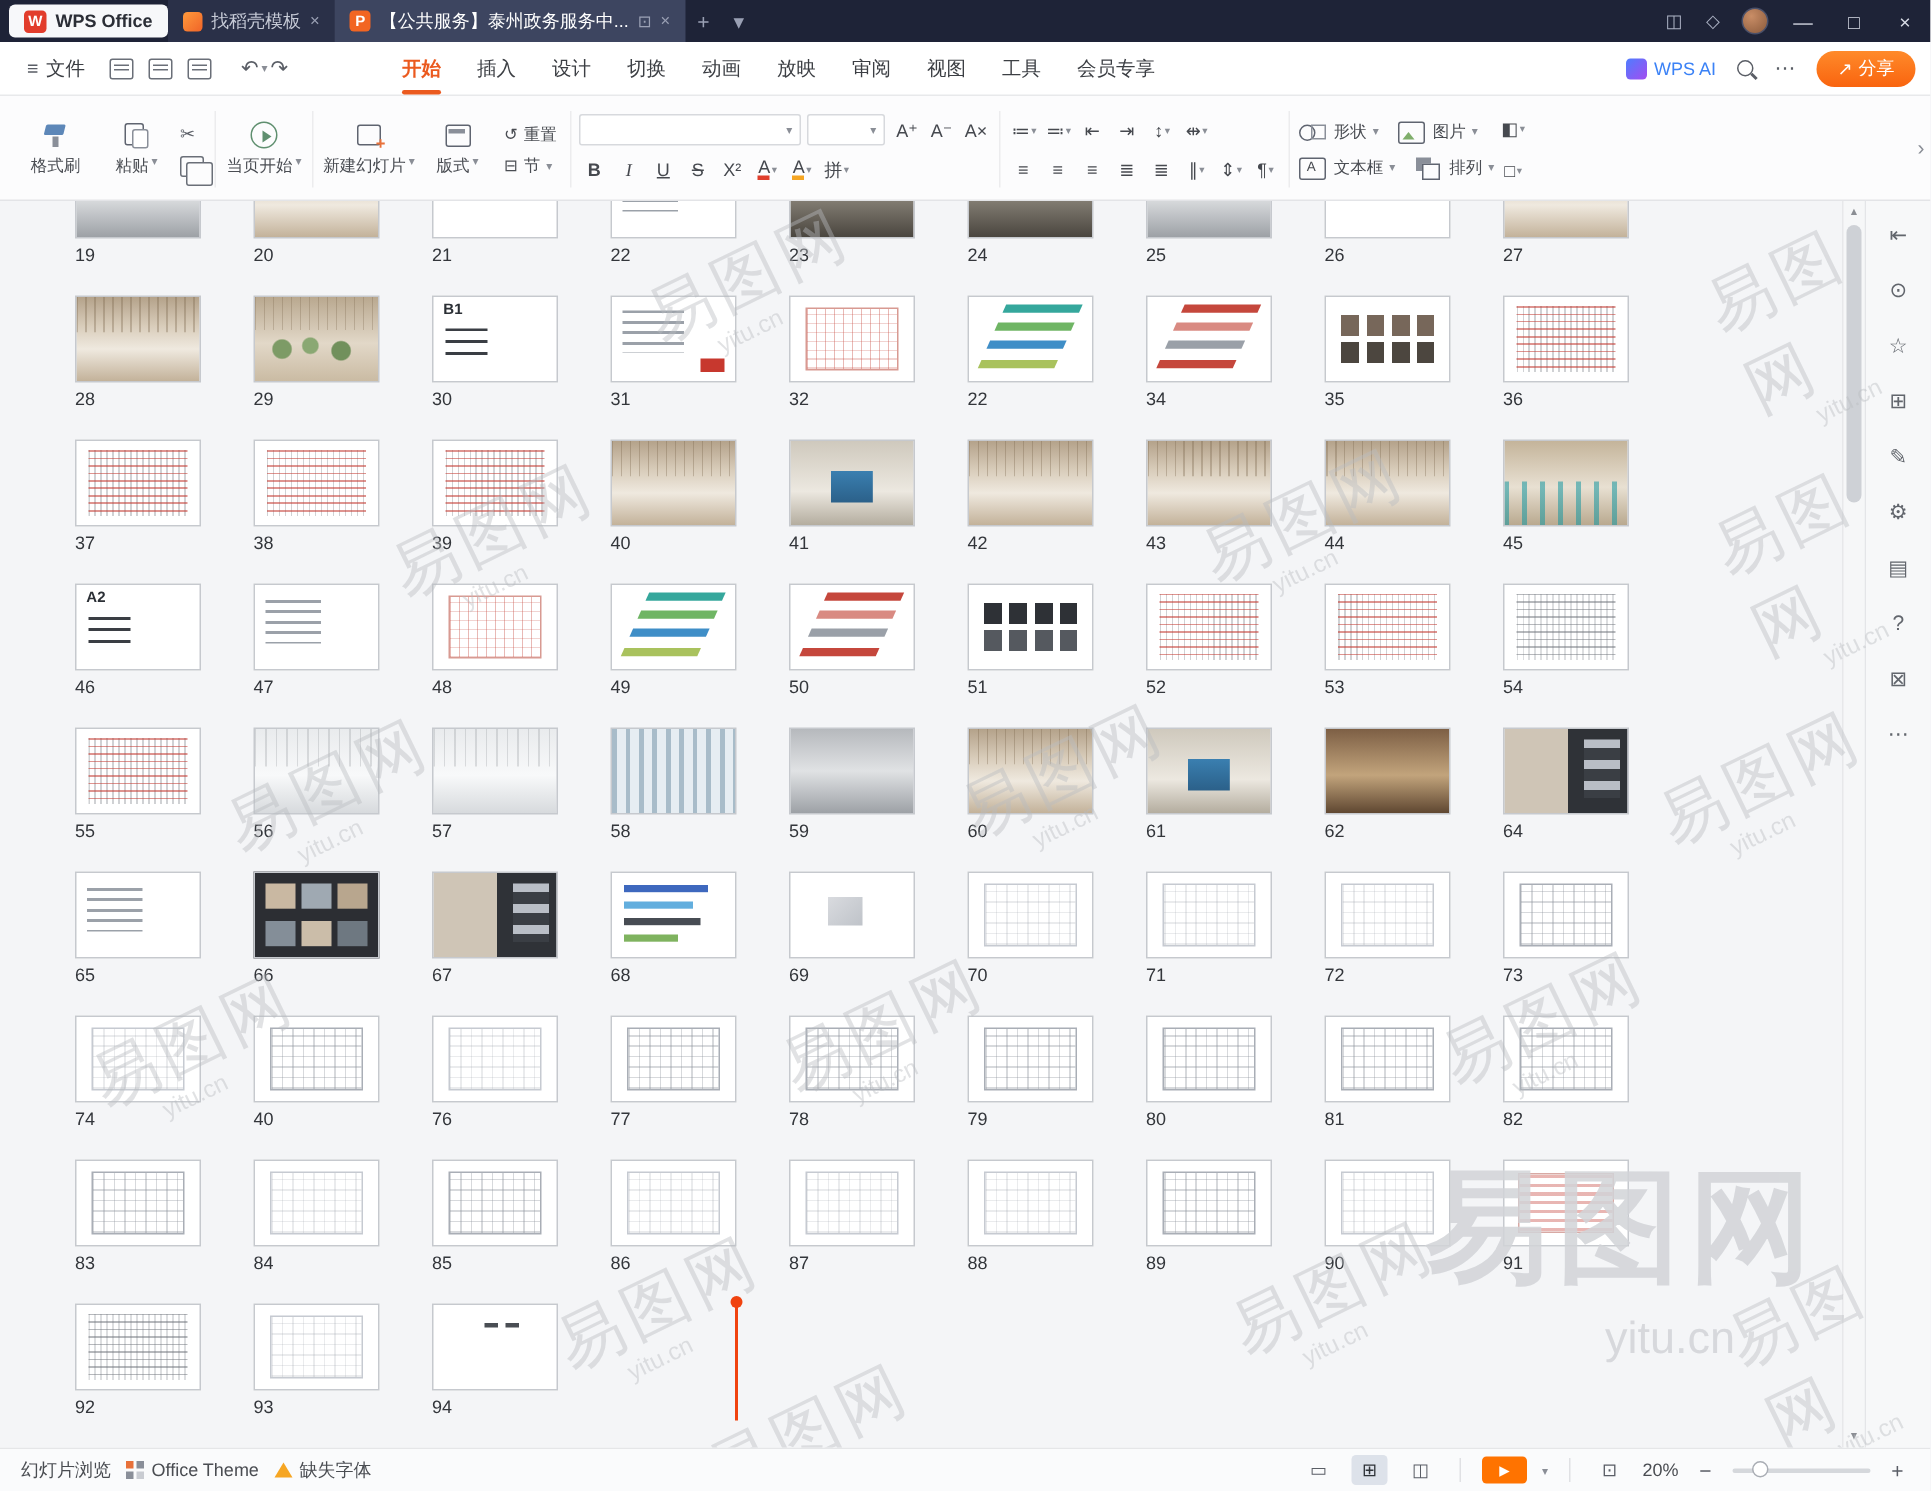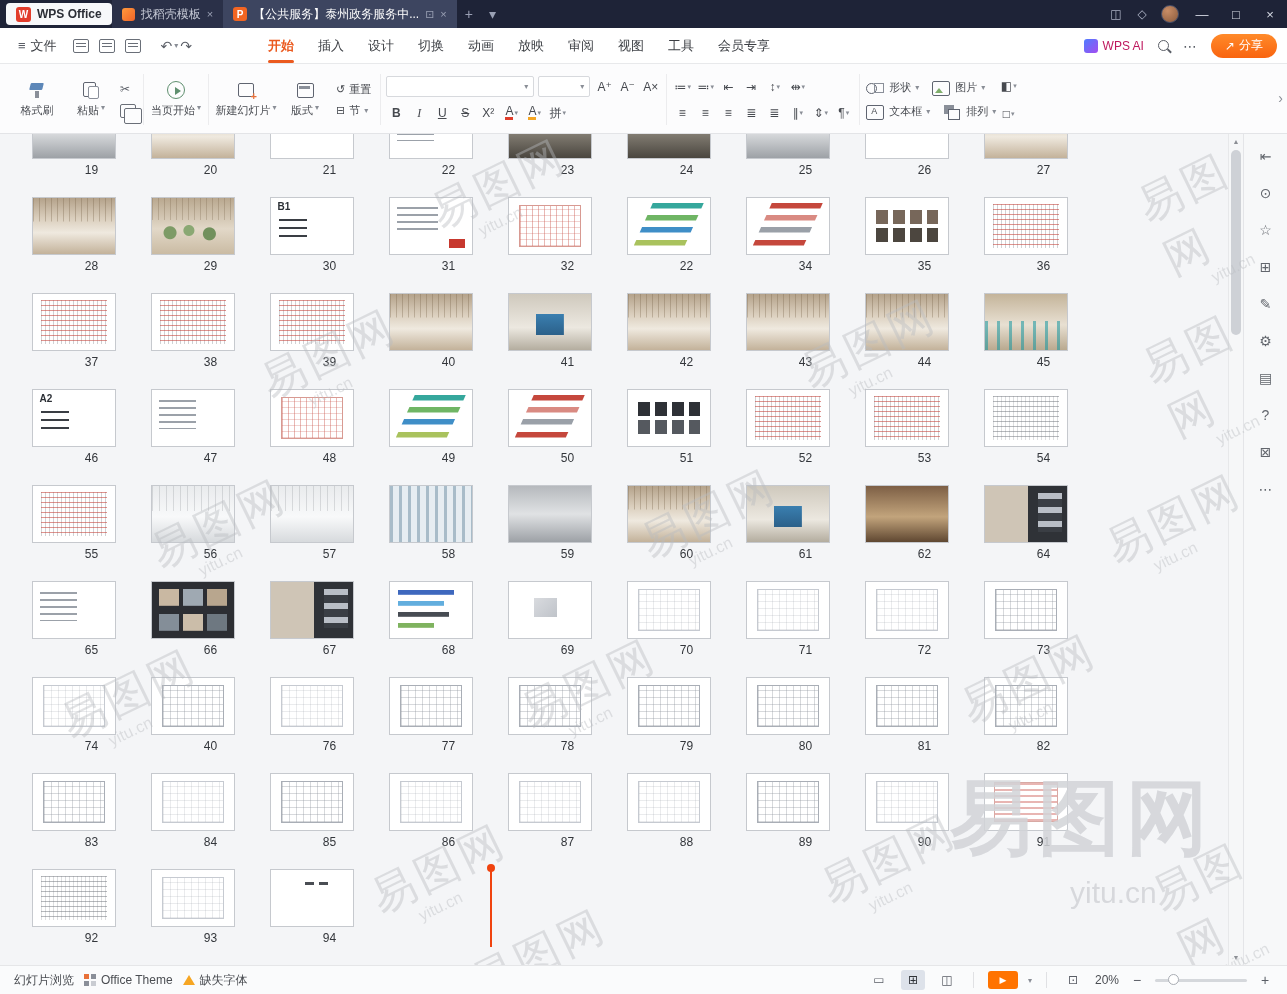--- a/index.html
+++ b/index.html
@@ -30,21 +30,21 @@
   .qa { display:flex; align-items:center; gap:10px; margin-left:8px; color:#5a5e66; }
   .qa-chip { width:16px; height:14px; border:1.5px solid #6a6f78; border-radius:2px; position:relative; }
   .qa-chip::after { content:""; position:absolute; left:2px; right:2px; top:3px; height:1.5px; background:#6a6f78; box-shadow:0 3px 0 #6a6f78; }
   .undo-redo { display:flex; align-items:center; gap:2px; margin-left:10px; color:#5a5e66; font-size:14px; }
   .small-caret { font-size:8px; color:#8a8e96; }
   .menu-tabs { display:flex; align-items:center; gap:4px; margin-left:66px; }
   .menu-tab { padding:8px 10px; font-size:13px; color:#3c3f44; position:relative; white-space:nowrap; }
   .menu-tab.active { color:#eb5a1f; font-weight:bold; }
   .menu-tab.active::after { content:""; position:absolute; left:10px; right:10px; bottom:0; height:3px; border-radius:2px; background:#eb5a1f; }
   .menu-right { margin-left:auto; display:flex; align-items:center; gap:14px; }
-  .ai-btn { display:flex; align-items:center; gap:5px; font-size:12px; color:#be185d; }
+  .ai-btn { display:flex; align-items:center; gap:5px; font-size:12px; color:#3b82f6; }
   .ai-ico { width:14px; height:14px; border-radius:3px; background:linear-gradient(135deg,#4e7dff,#a44cf0); }
   .search-lens { width:11px; height:11px; border:1.5px solid #5a5e66; border-radius:50%; position:relative; }
   .search-lens::after { content:""; position:absolute; width:5px; height:1.5px; background:#5a5e66; transform:rotate(45deg); right:-4px; bottom:-1px; }
   .more-circle { color:#5a5e66; font-size:14px; }
   .share-btn { background:linear-gradient(180deg,#ff8a2a,#f9640f); color:#fff; border-radius:14px; height:24px; display:flex; align-items:center; gap:4px; padding:0 14px; font-size:12px; }
 
   
   .ribbon { height:70px; background:#fcfcfd; border-bottom:1px solid #e3e4e7; display:flex; align-items:stretch; padding:4px 6px 2px 10px; position:relative; }
   .sep { width:1px; background:#ececee; margin:6px 5px; }
   .rb-big { width:54px; display:flex; flex-direction:column; align-items:center; justify-content:center; gap:4px; font-size:11px; color:#4a4d53; text-align:center; }
@@ -82,21 +82,21 @@
   .ri-pic::after { content:""; position:absolute; left:4px; bottom:4px; border-left:4px solid transparent; border-right:4px solid transparent; border-bottom:5px solid #7fae6b; }
   .ri-textbox::before { content:""; position:absolute; left:1px; top:2px; width:16px; height:13px; border:1.5px solid #5f6470; border-radius:2px; }
   .ri-textbox::after { content:"A"; position:absolute; left:6px; top:3px; font-size:9px; color:#46494f; }
   .ri-arrange::before { content:""; position:absolute; left:2px; top:2px; width:10px; height:9px; background:#8a8f99; }
   .ri-arrange::after { content:""; position:absolute; left:6px; top:6px; width:10px; height:9px; border:1.5px solid #5f6470; background:#fcfcfd; }
   .rb-chevron { position:absolute; right:4px; top:26px; color:#8a8e96; font-size:14px; }
 
   
   .workspace { height:831px; display:flex; position:relative; background:#f4f5f7; }
   .slides-viewport { flex:1; position:relative; overflow:hidden; }
-  .slides-grid { position:absolute; left:32px; top:-33px; display:grid; grid-template-columns:repeat(9,119px); grid-auto-rows:96px;text-align:center; }
+  .slides-grid { position:absolute; left:50px; top:-33px; display:grid; grid-template-columns:repeat(9,119px); grid-auto-rows:96px; }
   .thumb { width:84px; height:58px; background:#fff; border:1px solid #c6c9ce; position:relative; overflow:hidden; }
   .slide-num { margin-top:4px; font-size:12px; color:#33363b; }
   .slide-label { position:absolute; left:8%; top:6%; font-size:10px; font-weight:bold; color:#2b2f35; z-index:2; }
 
   
   .photo-beige { background:repeating-linear-gradient(90deg,rgba(124,104,78,.35) 0 1px,transparent 1px 6px) top/100% 42% no-repeat, linear-gradient(180deg,#b4a28a 0%,#d9cdbb 35%,#efe9df 62%,#c3b29a 100%); }
   .photo-green { background:radial-gradient(circle at 22% 62%,#7d9b66 0 6px,transparent 7px), radial-gradient(circle at 45% 58%,#8aa873 0 5px,transparent 6px), radial-gradient(circle at 70% 64%,#71905c 0 6px,transparent 7px), repeating-linear-gradient(90deg,rgba(124,104,78,.3) 0 1px,transparent 1px 6px) top/100% 40% no-repeat, linear-gradient(180deg,#b9a88f,#e2d8c8 55%,#cabba3); }
   .photo-dark { background:linear-gradient(180deg,#635f57 0%,#918b80 45%,#4a463f 100%); }
   .photo-gray { background:linear-gradient(180deg,#b6b9bd,#e0e2e4 50%,#9da1a6); }
   .photo-blue { background:linear-gradient(#3a7fb0,#2b6089) 50% 58%/34% 38% no-repeat, linear-gradient(180deg,#cfc9bd,#ece8e0 60%,#b4ad9f); }

